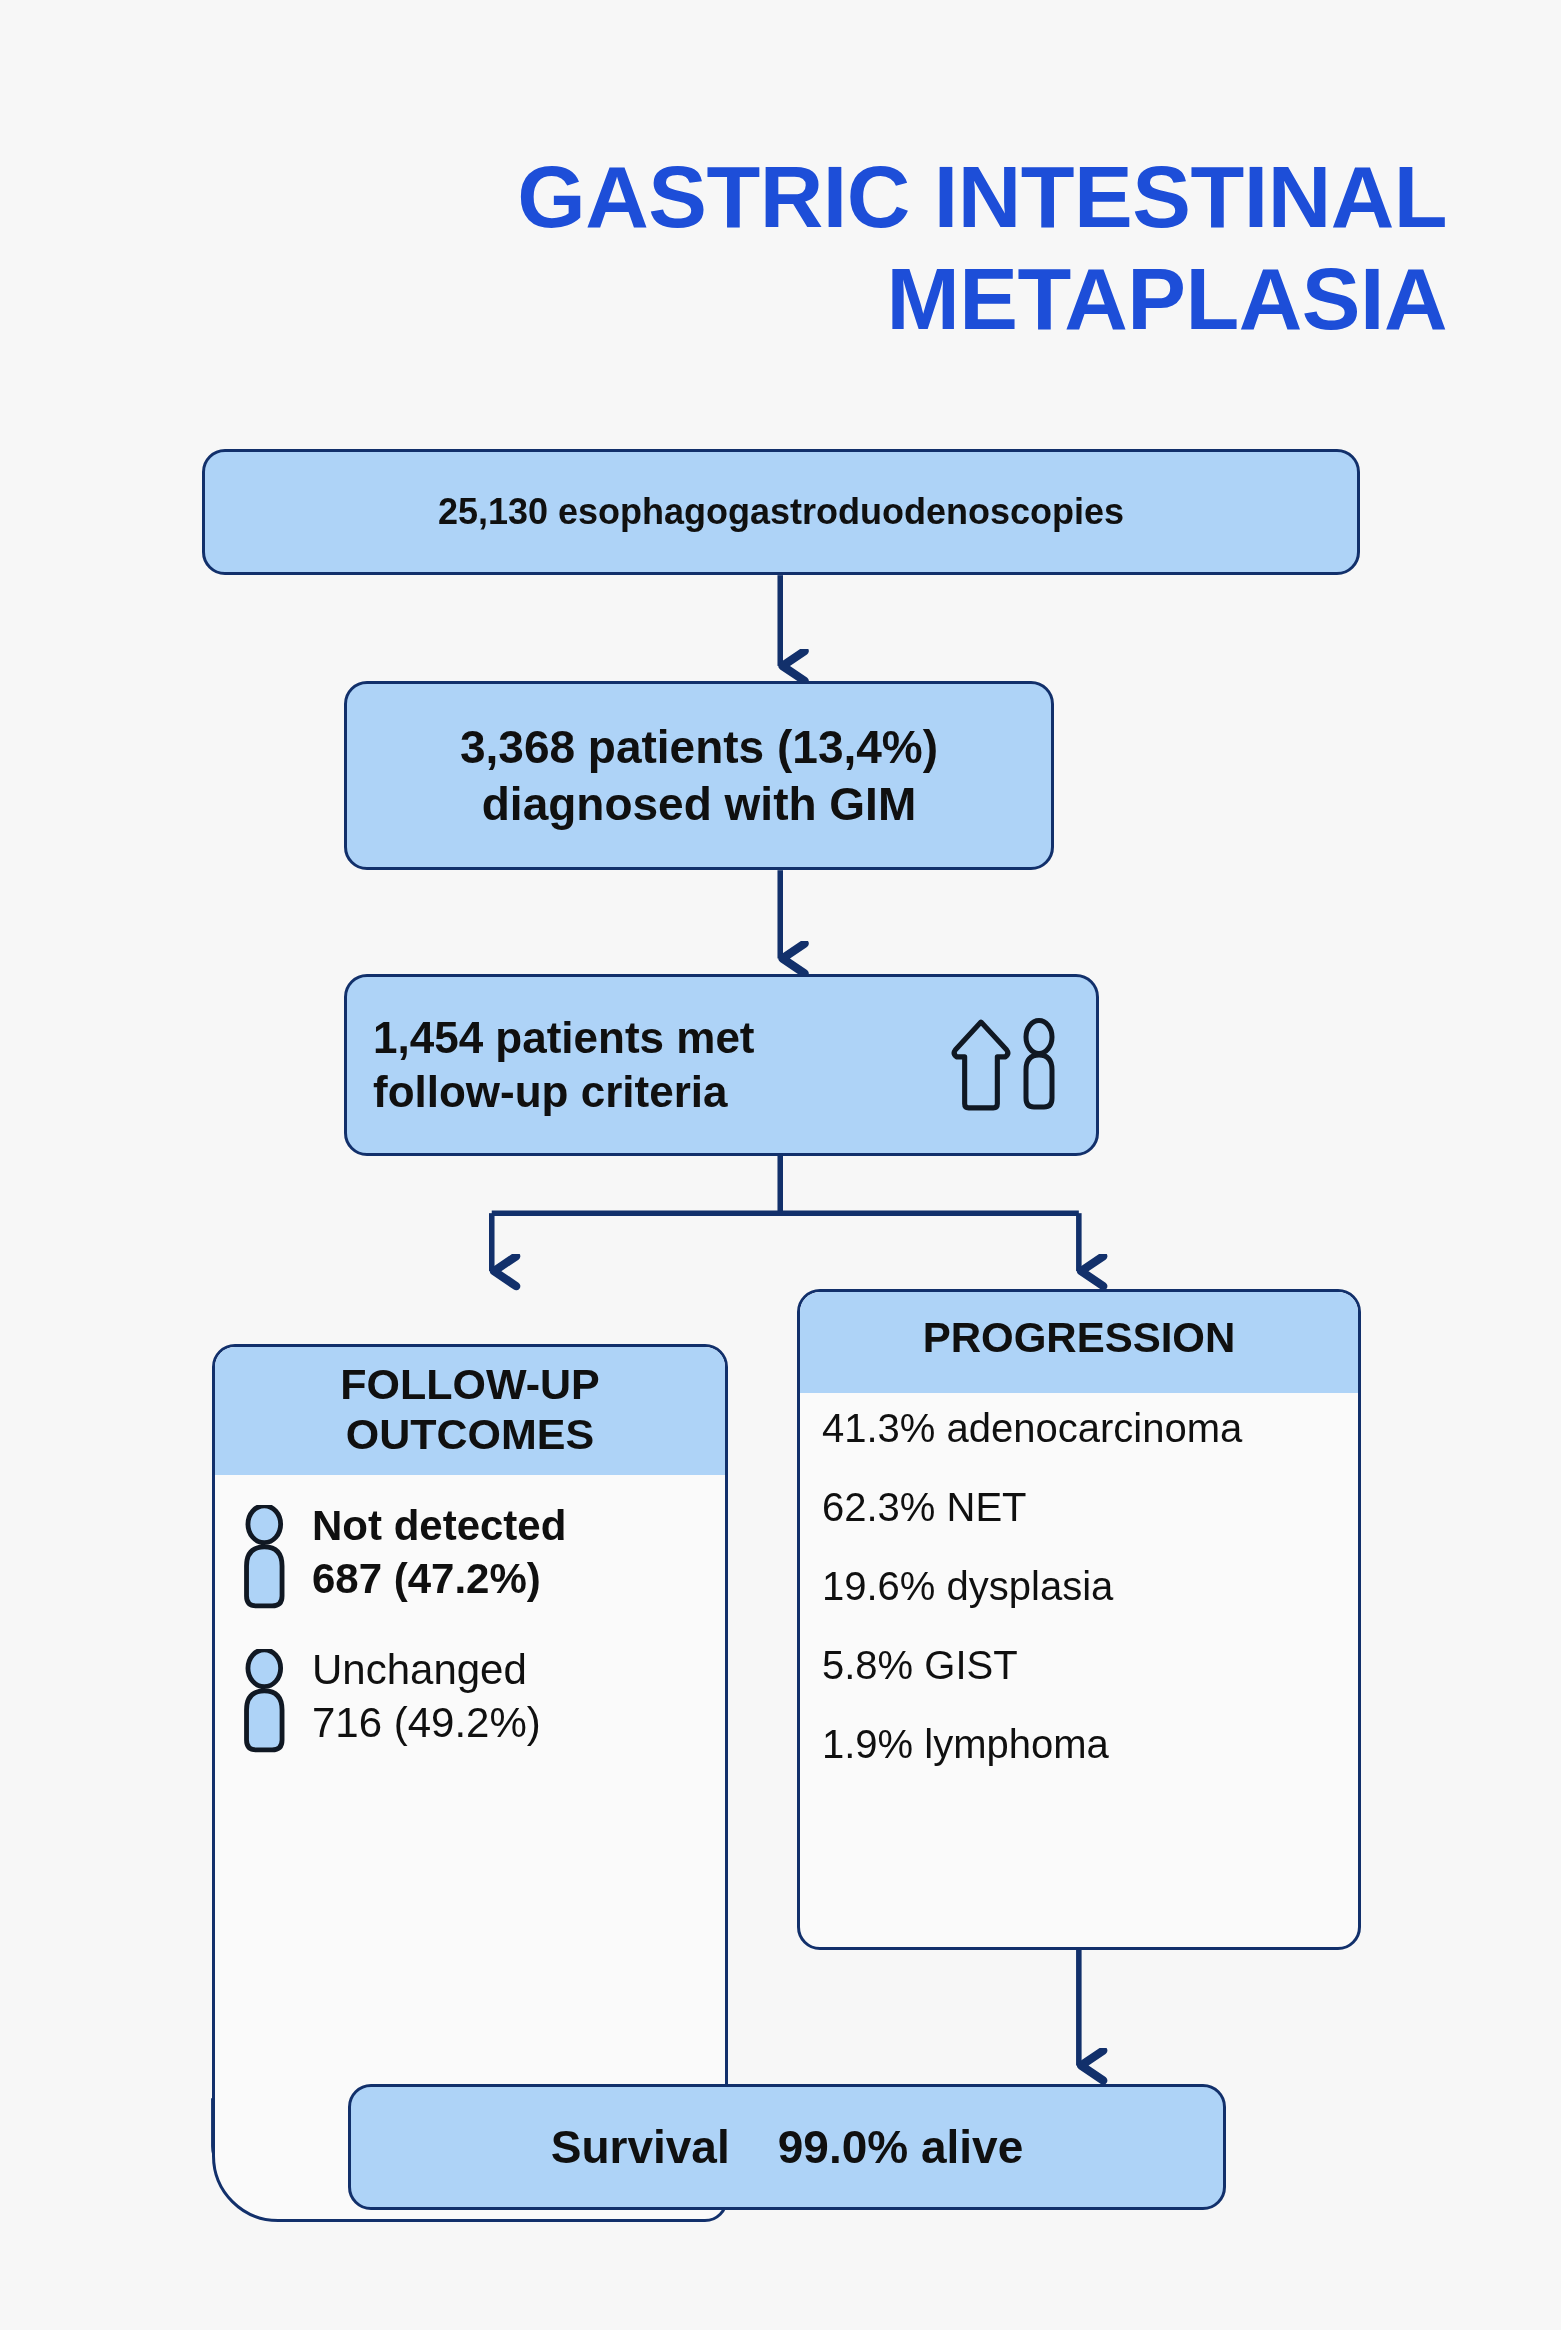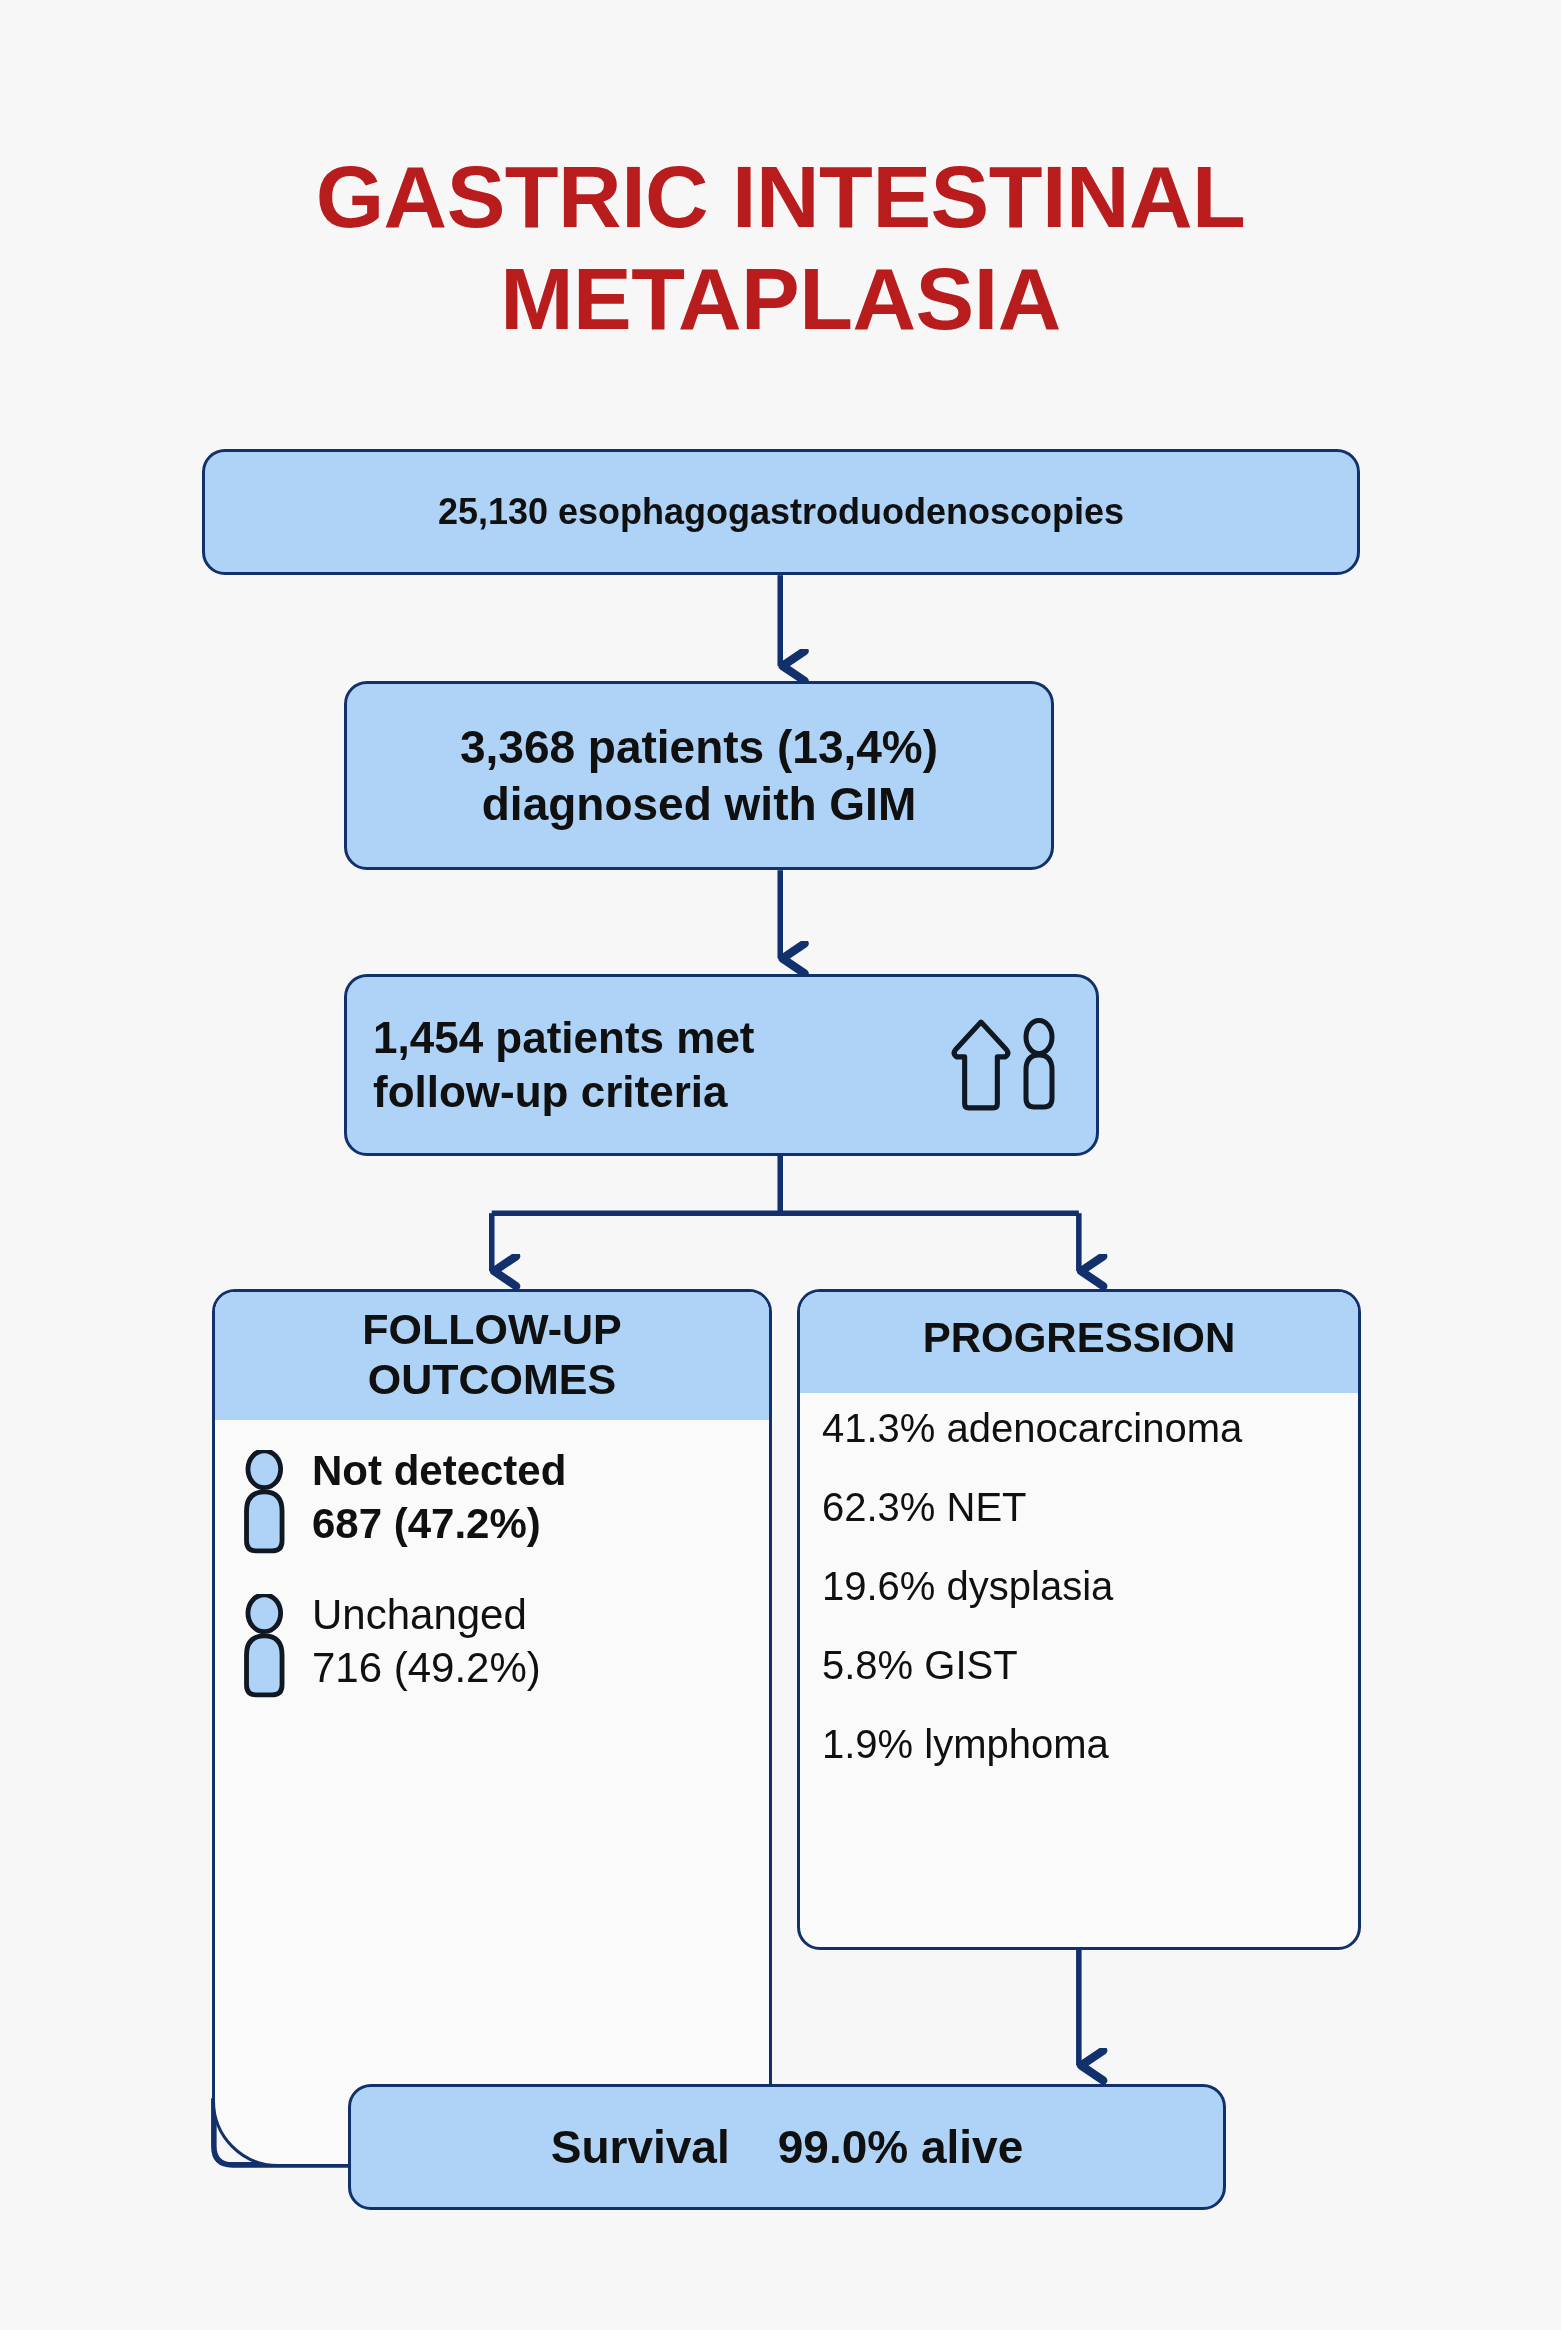--- a/index.html
+++ b/index.html
@@ -20,29 +20,29 @@
     position: absolute;
     left: 0; top: 0;
     width: 1561px;
     height: 2330px;
     background: #f7f7f7;
   }
 
   
   #title {
     position: absolute;
-    left: 121px;
+    left: 128px;
     top: 146px;
     width: 1319px;
-    text-align: center;
+    text-align: right;
     font-size: 88px;
     font-weight: 700;
     line-height: 1.16;
     letter-spacing: -0.5px;
-    color: #b91c1c;
+    color: #1d4ed8;
     white-space: pre-line;
   }
 
   
   .bluebox {
     position: absolute;
     background: #aed3f7;
     border: 3.5px solid #12306b;
     border-radius: 23px;
     box-sizing: border-box;
@@ -103,22 +103,22 @@
   
   .panel {
     position: absolute;
     background: #fafafa;
     border: 3.5px solid #12306b;
     border-radius: 23px;
     box-sizing: border-box;
     overflow: hidden;
   }
   #panel-outcomes {
-    left: 212px;  top: 1289px;
-    width: 560px; height: 878px;
+    left: 212px;  top: 1344px;
+    width: 516px; height: 878px;
     border-bottom-left-radius: 66px;
   }
   #panel-progression {
     left: 797px; top: 1289px;
     width: 564px; height: 661px;
   }
   .panel-header {
     background: #aed3f7;
     text-align: center;
     font-weight: 700;

